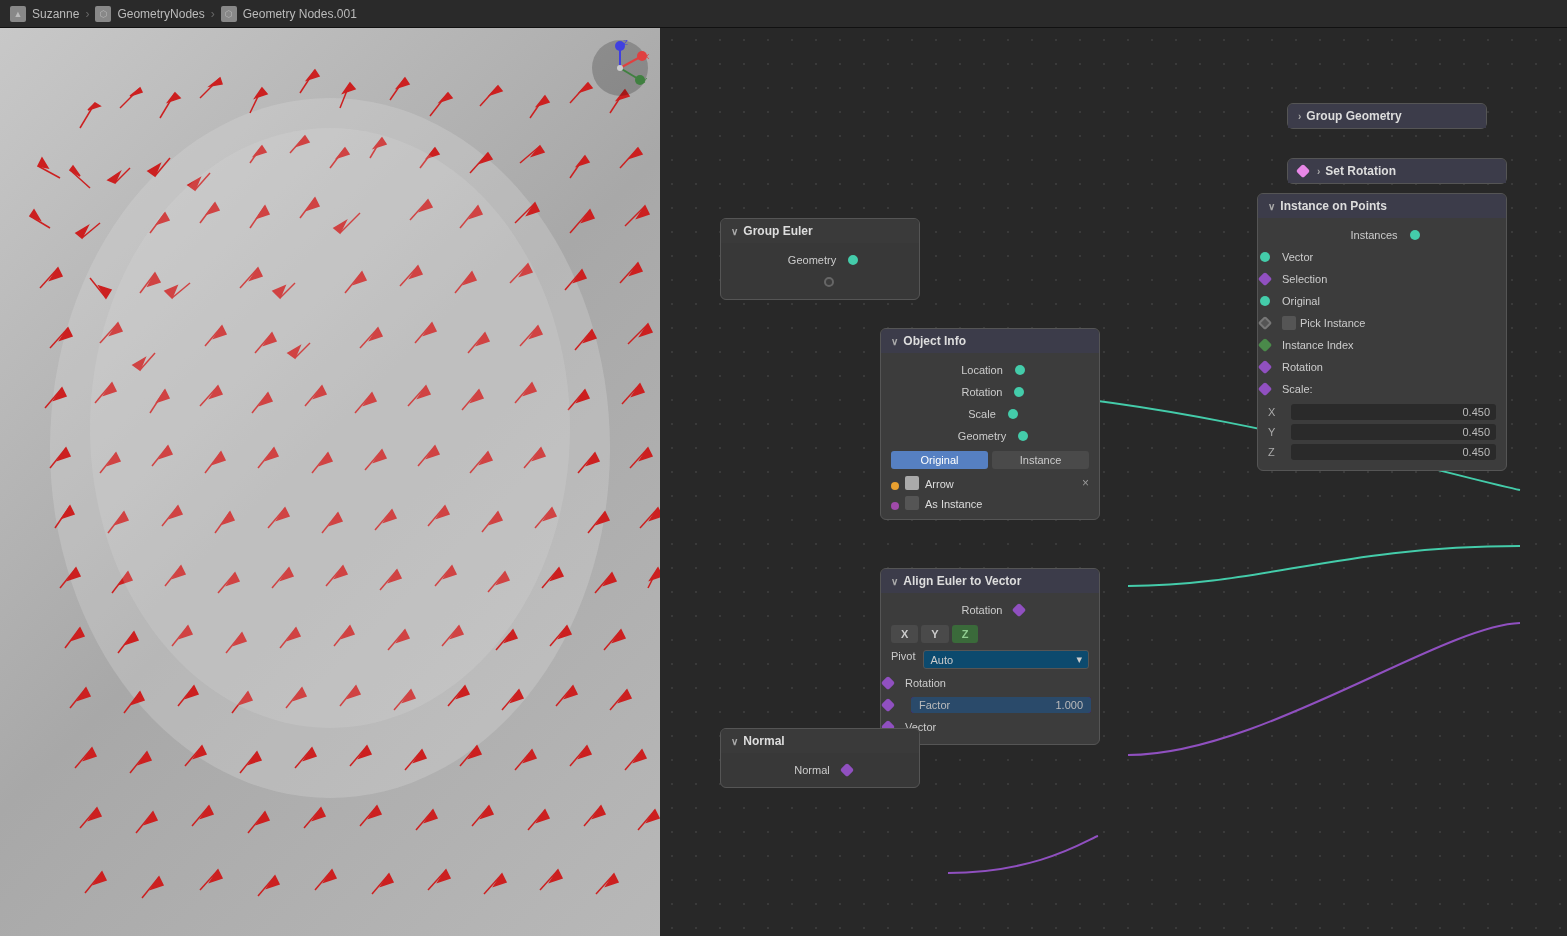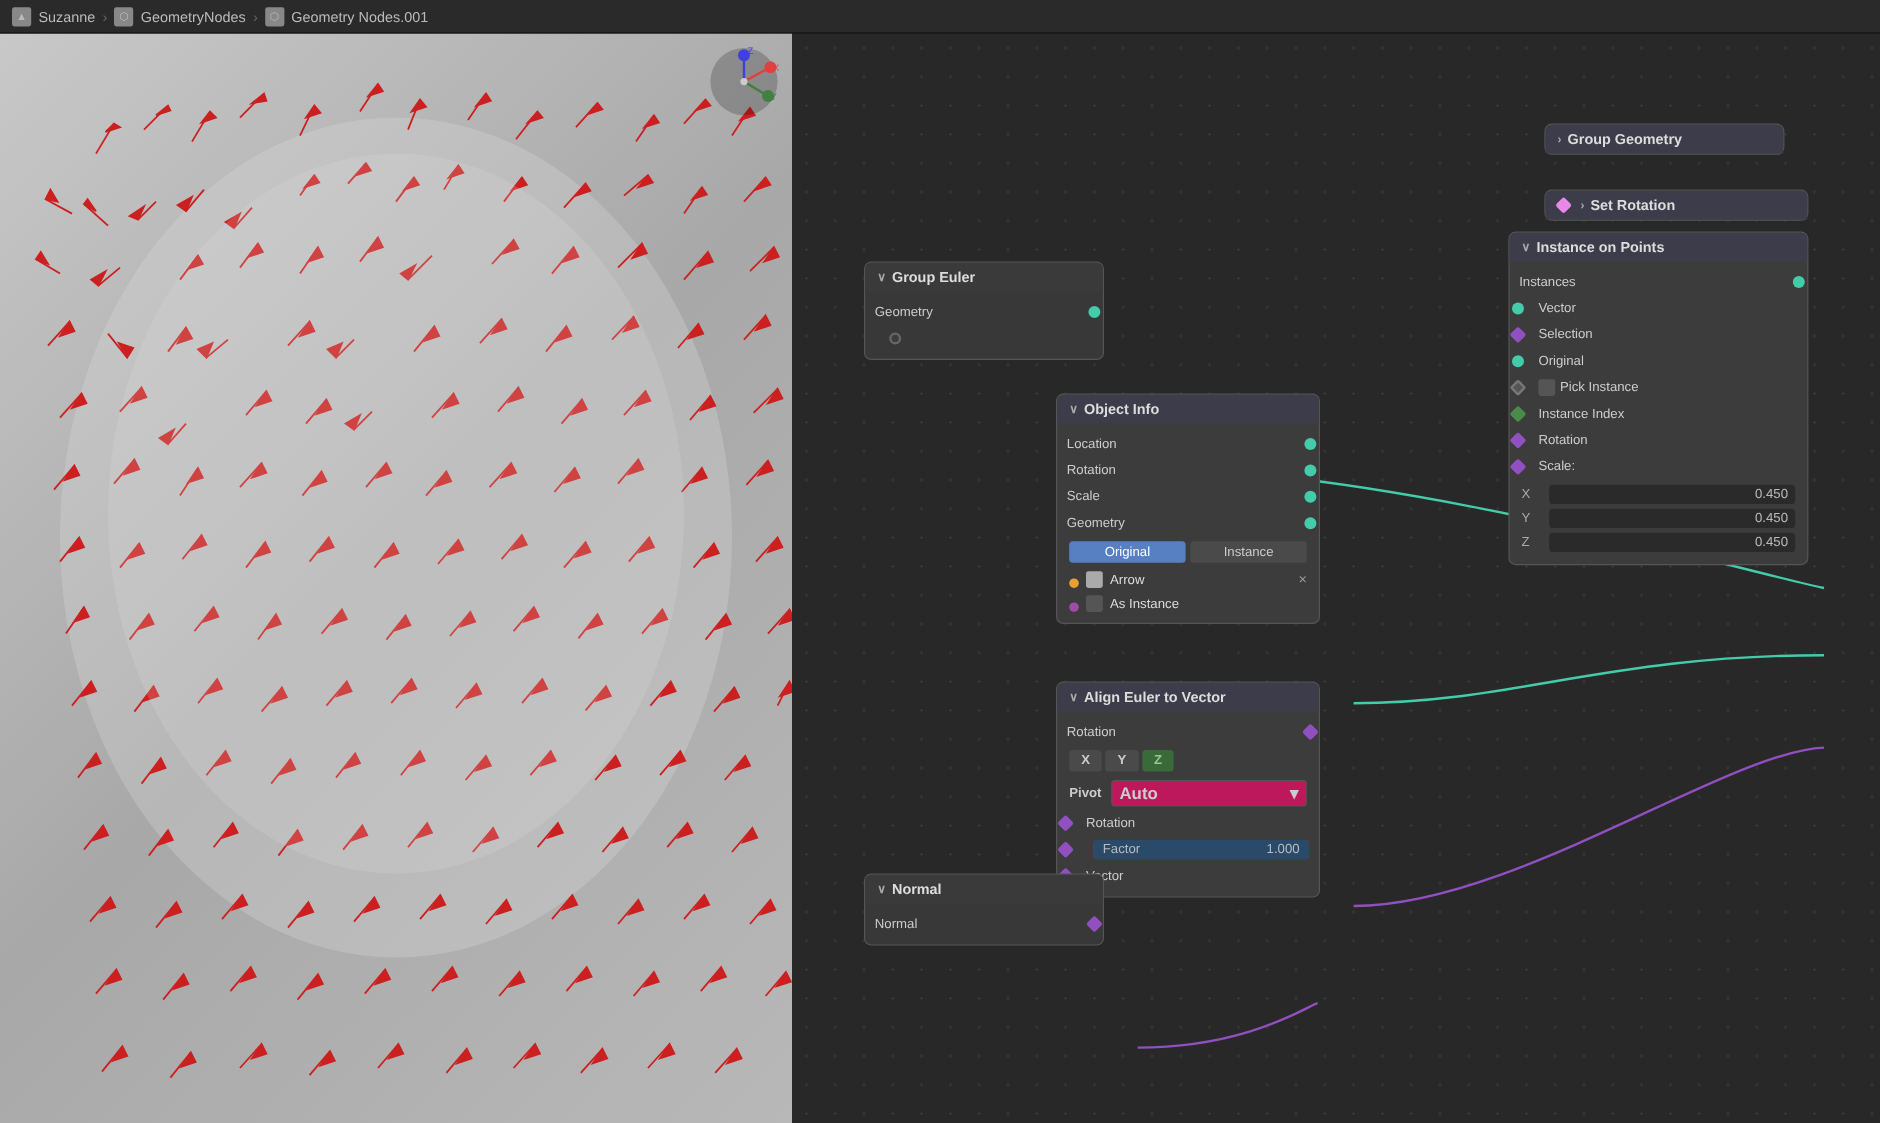--- a/index.html
+++ b/index.html
@@ -114,21 +114,21 @@
       padding: 6px 0;
     }
     .node-row {
       display: flex;
       align-items: center;
       padding: 2px 8px;
       min-height: 22px;
       position: relative;
     }
     .node-row.right {
-      justify-content: space-between;
+      justify-content: center;
     }
     .socket {
       width: 10px;
       height: 10px;
       border-radius: 50%;
       border: 2px solid #888;
       position: absolute;
       cursor: pointer;
     }
     .socket.right {
@@ -293,31 +293,29 @@
       cursor: pointer;
       border: none;
       font-family: inherit;
     }
     .axis-inactive { background: #4a4a4a; color: #ccc; }
     .axis-active-z { background: #3a6a3a; color: #8fcc8f; }
 
     
     .pivot-row {
       display: flex;
-      align-items: center;
       padding: 3px 10px;
       gap: 8px;
-      font-weight: bold;
     }
     .pivot-select {
       flex: 1;
-      background: #be185d;
+      background: #0c4a6e;
       border: 1px solid #555;
       color: #ccc;
-      font-size: 14px;
+      font-size: 11px;
       padding: 2px 6px;
       border-radius: 3px;
       display: flex;
       align-items: center;
       justify-content: space-between;
     }
 
     
     .scale-fields {
       padding: 2px 10px;
@@ -345,21 +343,21 @@
 
     
     .factor-row {
       display: flex;
       align-items: center;
       padding: 3px 8px;
       gap: 6px;
     }
     .factor-bar {
       flex: 1;
-      background: #be185d;
+      background: #4c1d95;
       border-radius: 3px;
       padding: 2px 8px;
       font-size: 11px;
       color: #bbb;
       display: flex;
       align-items: center;
       justify-content: space-between;
       position: relative;
       overflow: hidden;
       min-width: 90px;

